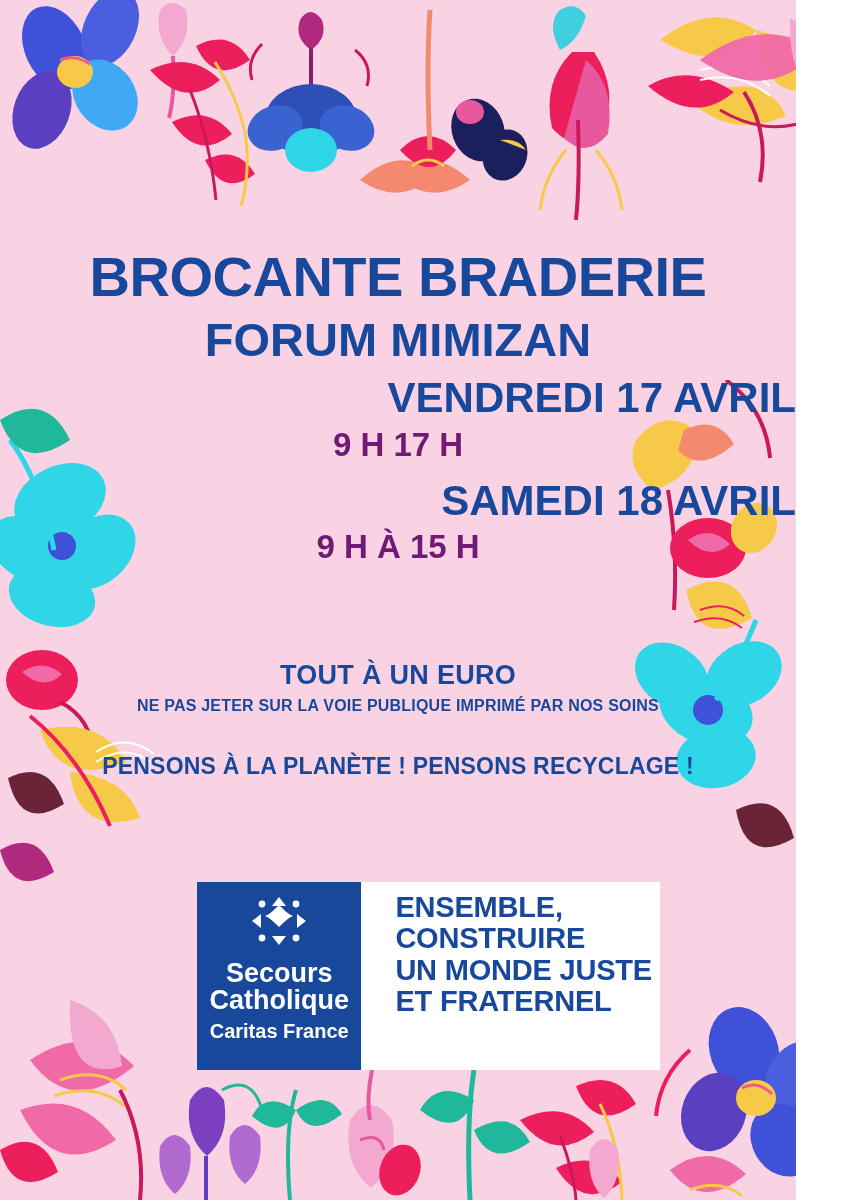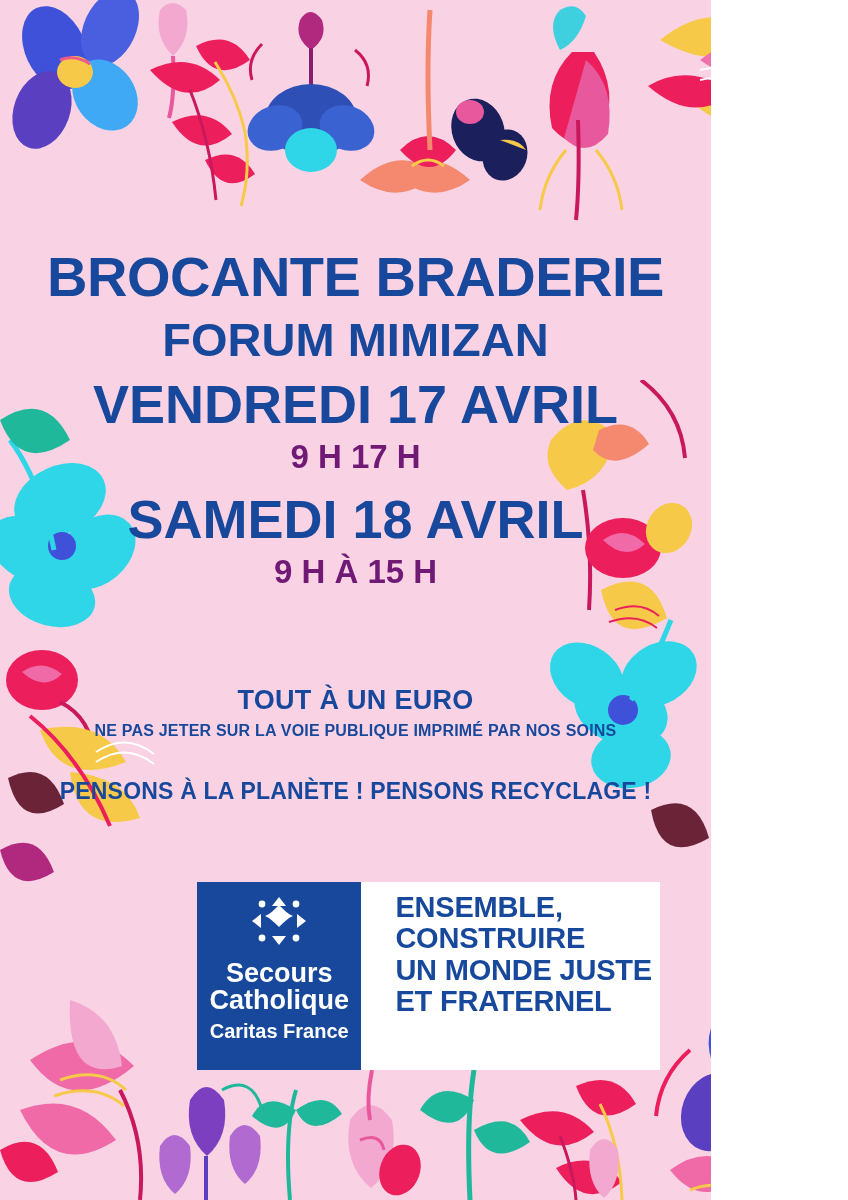--- a/index.html
+++ b/index.html
@@ -2,21 +2,21 @@
 <html><head>
 <meta charset="utf-8">
 <style>
   html, body {
     margin: 0;
     padding: 0;
     background: #ffffff;
   }
   .poster {
     position: relative;
-    width: 711px;
+    width: 796px;
     height: 1200px;
     overflow: hidden;
     background: #f9d3e4;
     font-family: "Liberation Sans", sans-serif;
   }
   
   .flora {
     position: absolute;
     inset: 0;
     pointer-events: none;
@@ -43,24 +43,25 @@
   }
   .title-sub {
     margin: 10px 0 0 0;
     font-size: 47px;
     line-height: 1.05;
     font-weight: bold;
     color: #17489b;
   }
   .date-line {
     margin: 12px 0 0 0;
-    font-size: 54px;
+    font-size: 42px;
     line-height: 1.05;
     font-weight: bold;
     color: #17489b;
+    text-align: right;
   }
   .hour-line {
     margin: 6px 0 0 0;
     font-size: 33px;
     line-height: 1.1;
     font-weight: bold;
     color: #701a75;
   }
   .date-line.second { margin-top: 16px; }
   .tagline {

